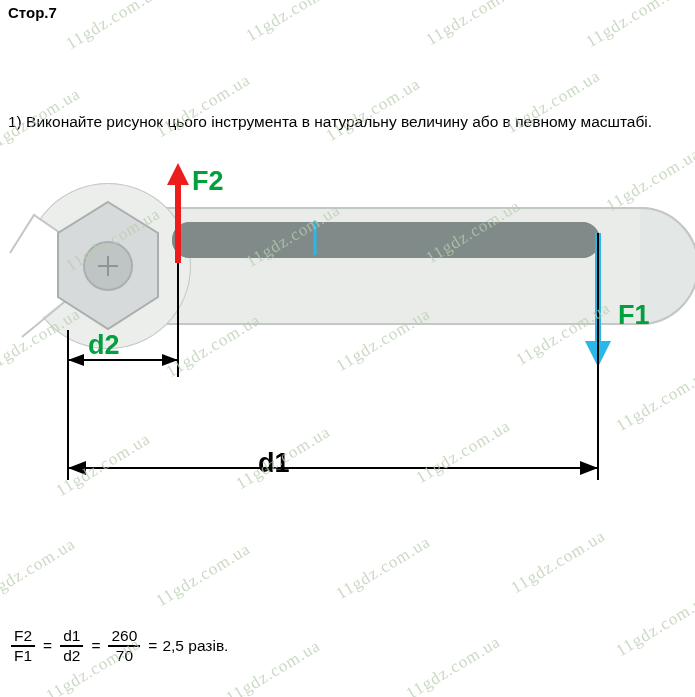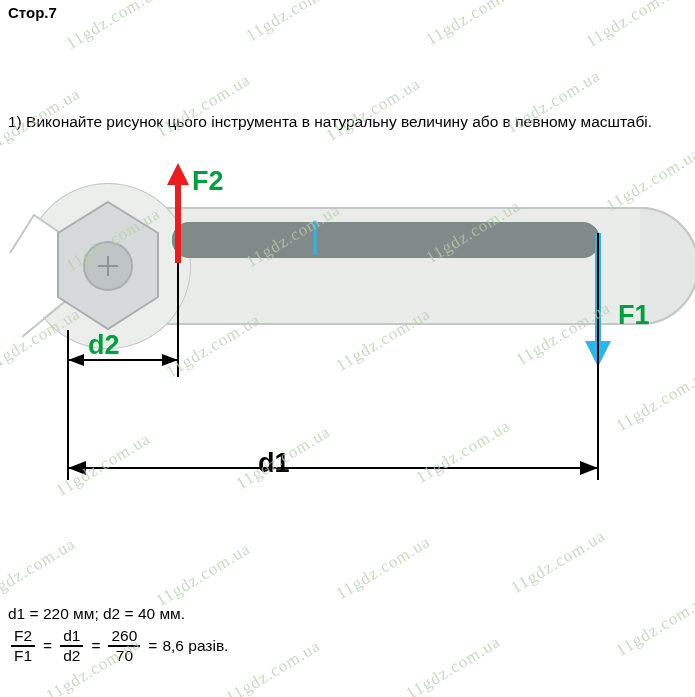--- a/index.html
+++ b/index.html
@@ -198,42 +198,41 @@
       </g>
     </svg>
   </div>
 
   <div class="label label-green" id="lbl-f2">F2</div>
   <div class="label label-green" id="lbl-f1">F1</div>
   <div class="label label-green" id="lbl-d2">d2</div>
   <div class="label" id="lbl-d1">d1</div>
 
 
-  <div class="para" id="p-vals">d1 = 220 мм; d2 = 40 мм.</div>
 
   <div class="formula">
     <span class="frac">
       <span class="top">F2</span>
       <span class="bar"></span>
       <span class="bot">F1</span>
     </span>
     <span class="eq">=</span>
     <span class="frac">
       <span class="top">d1</span>
       <span class="bar"></span>
       <span class="bot">d2</span>
     </span>
     <span class="eq">=</span>
     <span class="frac">
       <span class="top">260</span>
       <span class="bar"></span>
       <span class="bot">70</span>
     </span>
     <span class="eq">=</span>
-    <span>8,6 разів.</span>
+    <span>2,5 разів.</span>
   </div>
 
   <div class="wm-layer">
     <div class="wm" style="left:60px;  top:8px;">11gdz.com.ua</div>
     <div class="wm" style="left:240px; top:0px;">11gdz.com.ua</div>
     <div class="wm" style="left:420px; top:4px;">11gdz.com.ua</div>
     <div class="wm" style="left:580px; top:6px;">11gdz.com.ua</div>
 
     <div class="wm" style="left:-20px; top:110px;">11gdz.com.ua</div>
     <div class="wm" style="left:150px; top:96px;">11gdz.com.ua</div>

